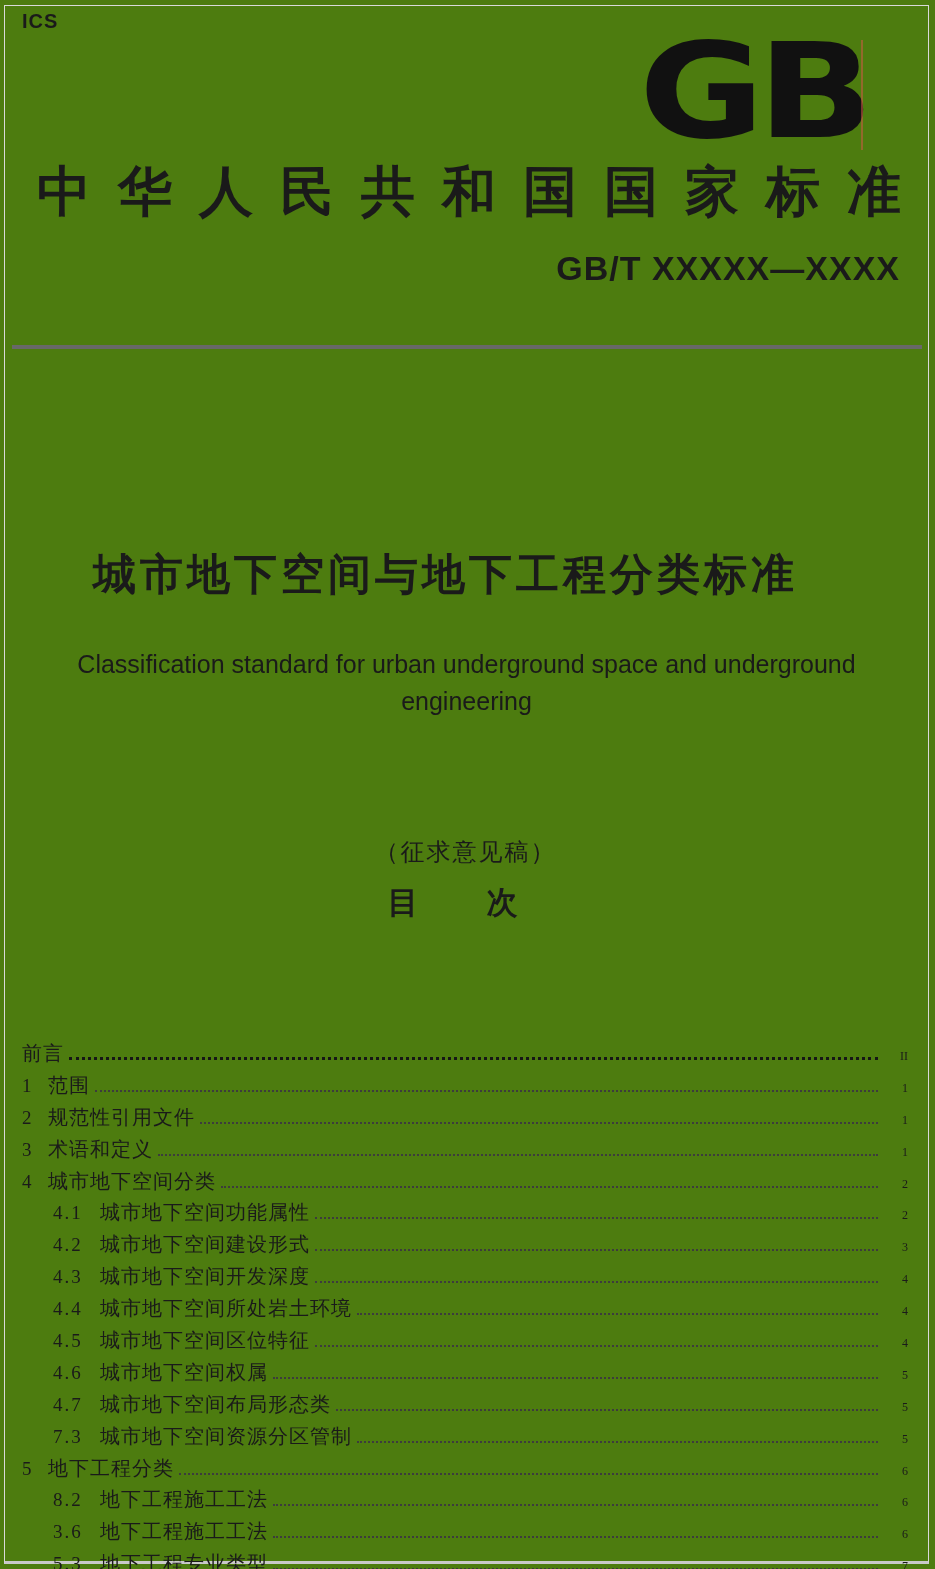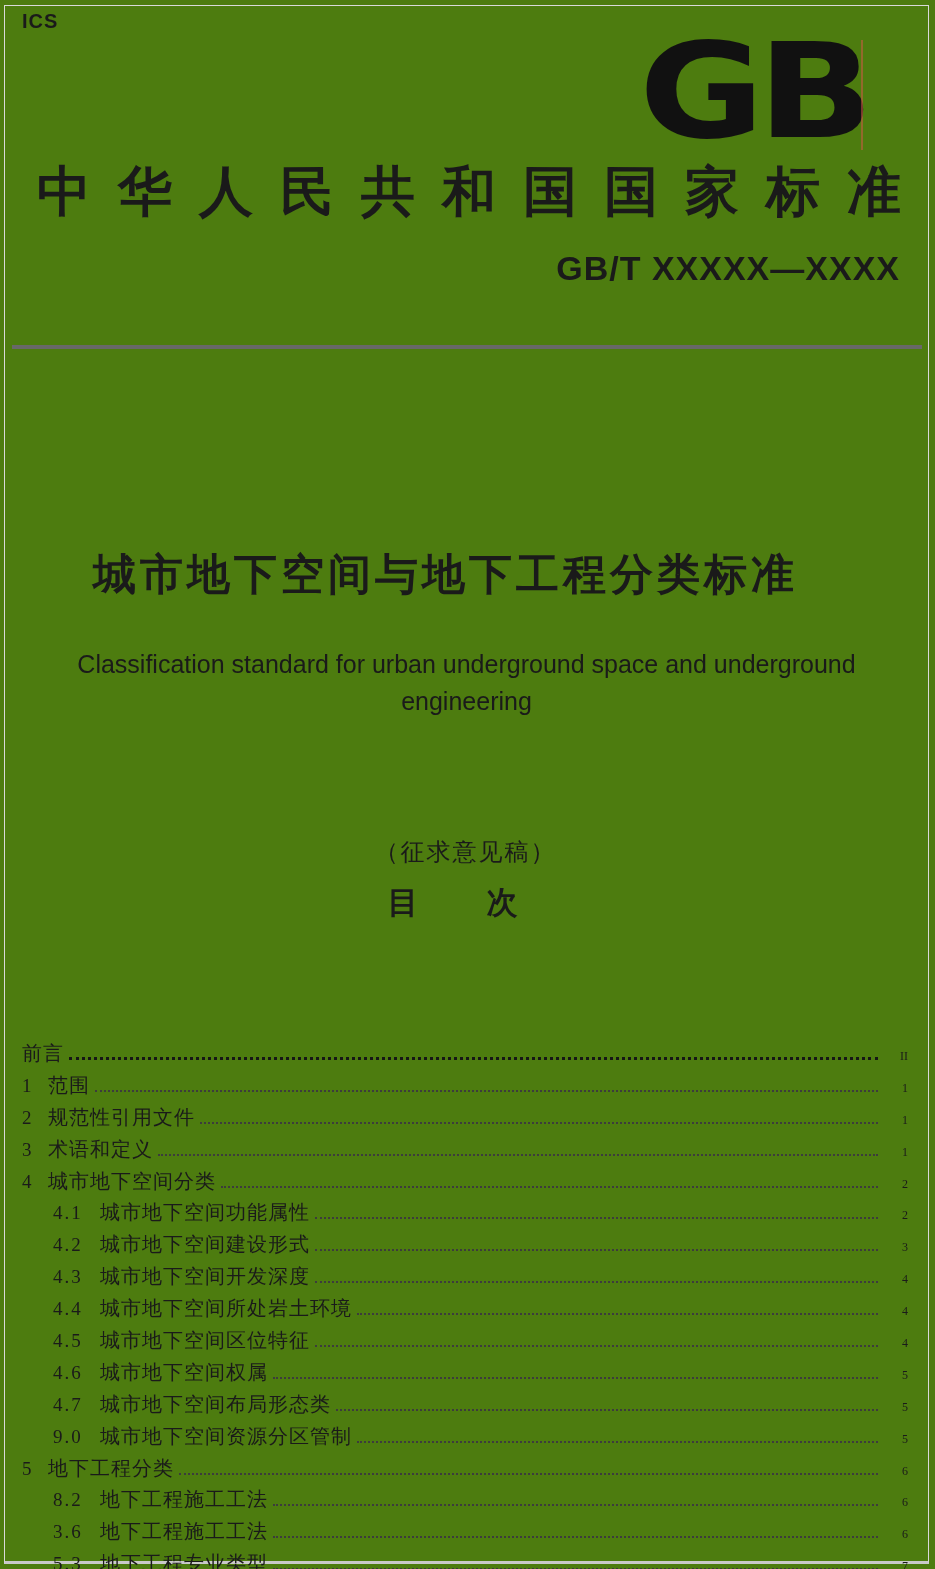--- a/index.html
+++ b/index.html
@@ -170,21 +170,21 @@
         <span class="leader"></span>
         <span class="toc-page">5</span>
       </div>
       <div class="toc-row sub">
         <span class="toc-num">4.7</span>
         <span class="toc-title">城市地下空间布局形态类</span>
         <span class="leader"></span>
         <span class="toc-page">5</span>
       </div>
       <div class="toc-row sub">
-        <span class="toc-num">9.0</span>
+        <span class="toc-num">7.3</span>
         <span class="toc-title">城市地下空间资源分区管制</span>
         <span class="leader"></span>
         <span class="toc-page">5</span>
       </div>
       <div class="toc-row">
         <span class="toc-num">5</span>
         <span class="toc-title">地下工程分类</span>
         <span class="leader"></span>
         <span class="toc-page">6</span>
       </div>

